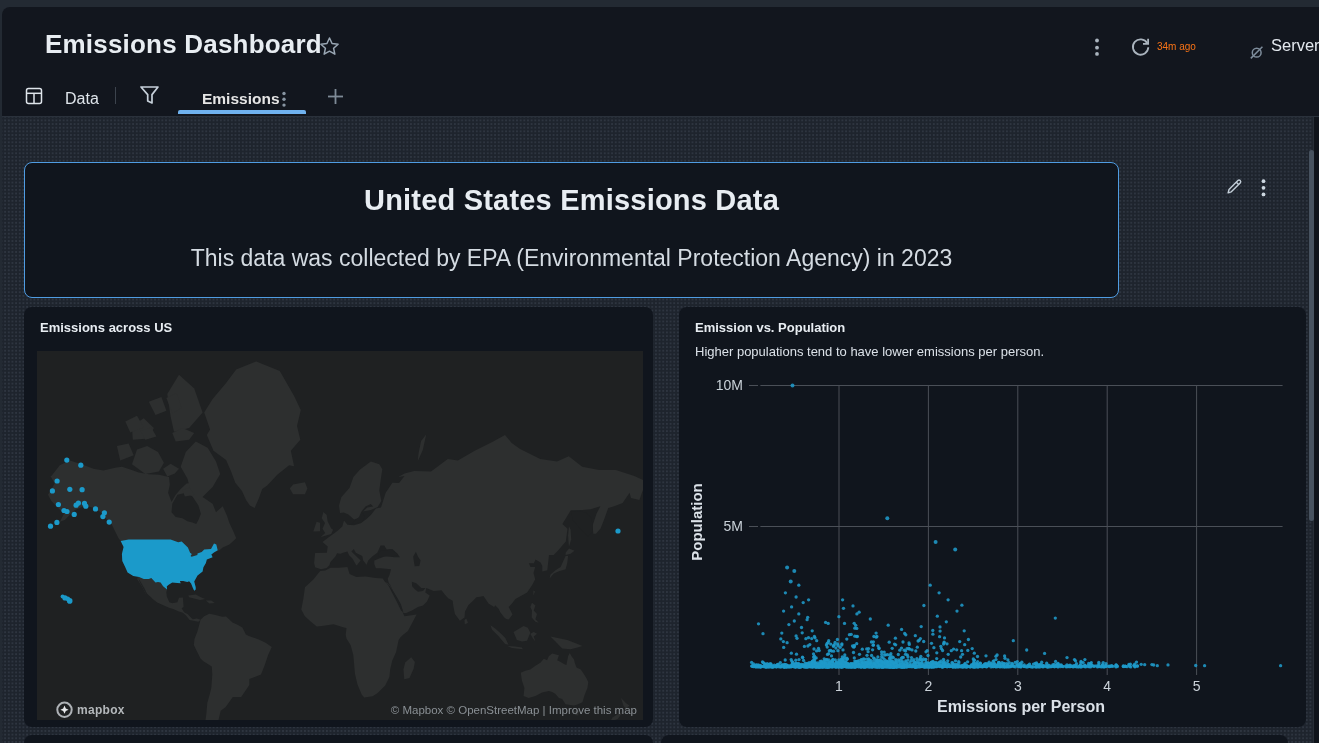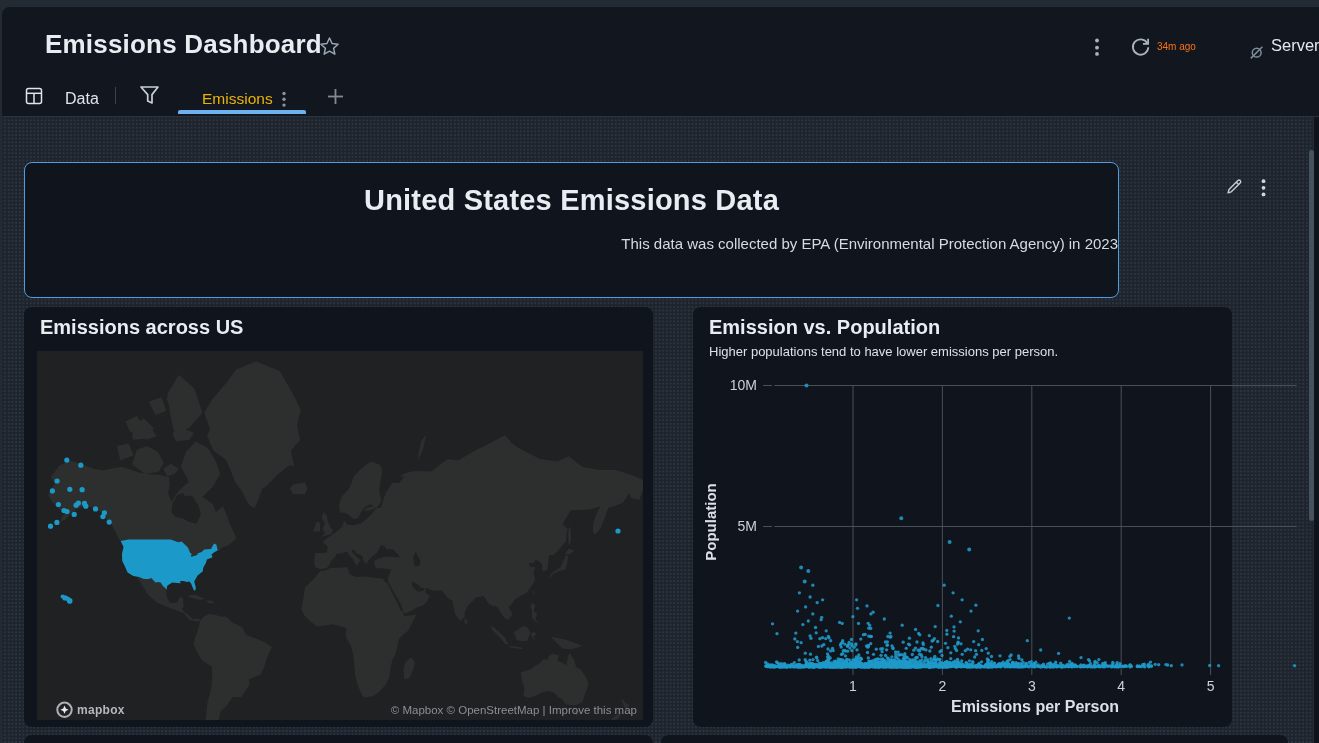--- a/index.html
+++ b/index.html
@@ -17,24 +17,24 @@
 
 #canvas { position:absolute; left:0px; top:110px; width:1311px; height:626px;
   background:#1e242d;
   background-image: radial-gradient(circle, #2e3540 0.72px, rgba(0,0,0,0) 1.0px);
   background-size: 3.66px 3.66px; background-position: 1.3px 1.55px; }
 #rightstrip { position:absolute; left:1311px; top:110px; width:6px; height:626px; background:#0f131a; border-left:1px solid #272d36;}
 #sbthumb { position:absolute; left:1307px; top:143px; width:4.5px; height:371px; background:#47525f; border-radius:3px; }
 .card { position:absolute; background:#10151d; border-radius:8px; }
 #hcard { left:22px; top:45px; width:1095px; height:136px; border:1px solid #4f9ce2; }
 #hcard h1 { text-align:center; font-size:29px; line-height:29px; font-weight:bold; color:#e8edf2; margin-top:23px; letter-spacing:0.2px; }
-#hcard p { text-align:right; font-size:15px; line-height:20px; color:#d4dbe2; margin-top:19px; }
+#hcard p { text-align:center; font-size:23px; line-height:20px; color:#d4dbe2; margin-top:33px; }
 #lcard { left:22px; top:190px; width:629px; height:420px; }
-#rcard { left:691px; top:190px; width:539px; height:420px; }
-.ctitle { position:absolute; left:16px; top:11px; font-size:20px; line-height:19px; font-weight:bold; color:#e8edf2; }
+#rcard { left:677px; top:190px; width:627px; height:420px; }
+.ctitle { position:absolute; left:16px; top:11px; font-size:13px; line-height:19px; font-weight:bold; color:#e8edf2; }
 .csub { position:absolute; left:16px; top:35px; font-size:13px; line-height:19px; color:#dbe1e8; }
 #bl { left:22px; top:618px; width:629px; height:20px; }
 #br { left:659px; top:618px; width:627px; height:20px; }
 #mapbox { position:absolute; left:13px; top:44px; width:606px; height:369px; background:#1f2122; }
 svg text { font-family:"Liberation Sans", sans-serif; }
 </style>
 </head>
 <body>
 <div id="app">
   <div id="title">Emissions Dashboard</div>
@@ -60,21 +60,21 @@
   <svg style="position:absolute;left:23px;top:80px" width="18" height="18" viewBox="0 0 18 18" fill="none" stroke="#dfe5eb" stroke-width="1.5">
       <rect x="1.5" y="1.5" width="15" height="15" rx="2"></rect>
       <line x1="1.5" y1="6.3" x2="16.5" y2="6.3"></line>
       <line x1="9" y1="6.3" x2="9" y2="16.5"></line>
     </svg>
 <div class="tabtxt" style="left:50px;top:82px">Data</div>
 <div style="position:absolute;left:113px;top:80px;width:1px;height:17px;background:#3c434d"></div>
 <svg style="position:absolute;left:137px;top:77px" width="21" height="21" viewBox="0 0 21 21" fill="none" stroke="#c6d0da" stroke-width="1.7" stroke-linejoin="round">
       <path d="M2 3 L19 3 L13 10.6 L13 19 L8.7 16.9 L8.7 10.6 Z"></path>
     </svg>
-<div class="tabtxt" style="left:187px;top:82px;font-weight:normal;font-size:15.5px;color:#eab308">Emissions</div>
+<div class="tabtxt" style="left:187px;top:82px;font-weight:bold;font-size:15.5px;color:#e5e5e5">Emissions</div>
 <svg style="position:absolute;left:278px;top:84px" width="8" height="17" viewBox="0 0 8 17" fill="#8895a2">
       <circle cx="4" cy="2.5" r="1.7"></circle>
       <circle cx="4" cy="8.3" r="1.7"></circle>
       <circle cx="4" cy="14.1" r="1.7"></circle>
     </svg>
 <svg style="position:absolute;left:325px;top:81px" width="17" height="17" viewBox="0 0 17 17" stroke="#7e8a96" stroke-width="1.8">
       <line x1="8.5" y1="1" x2="8.5" y2="16"></line>
       <line x1="1" y1="8.5" x2="16" y2="8.5"></line>
     </svg>
 

